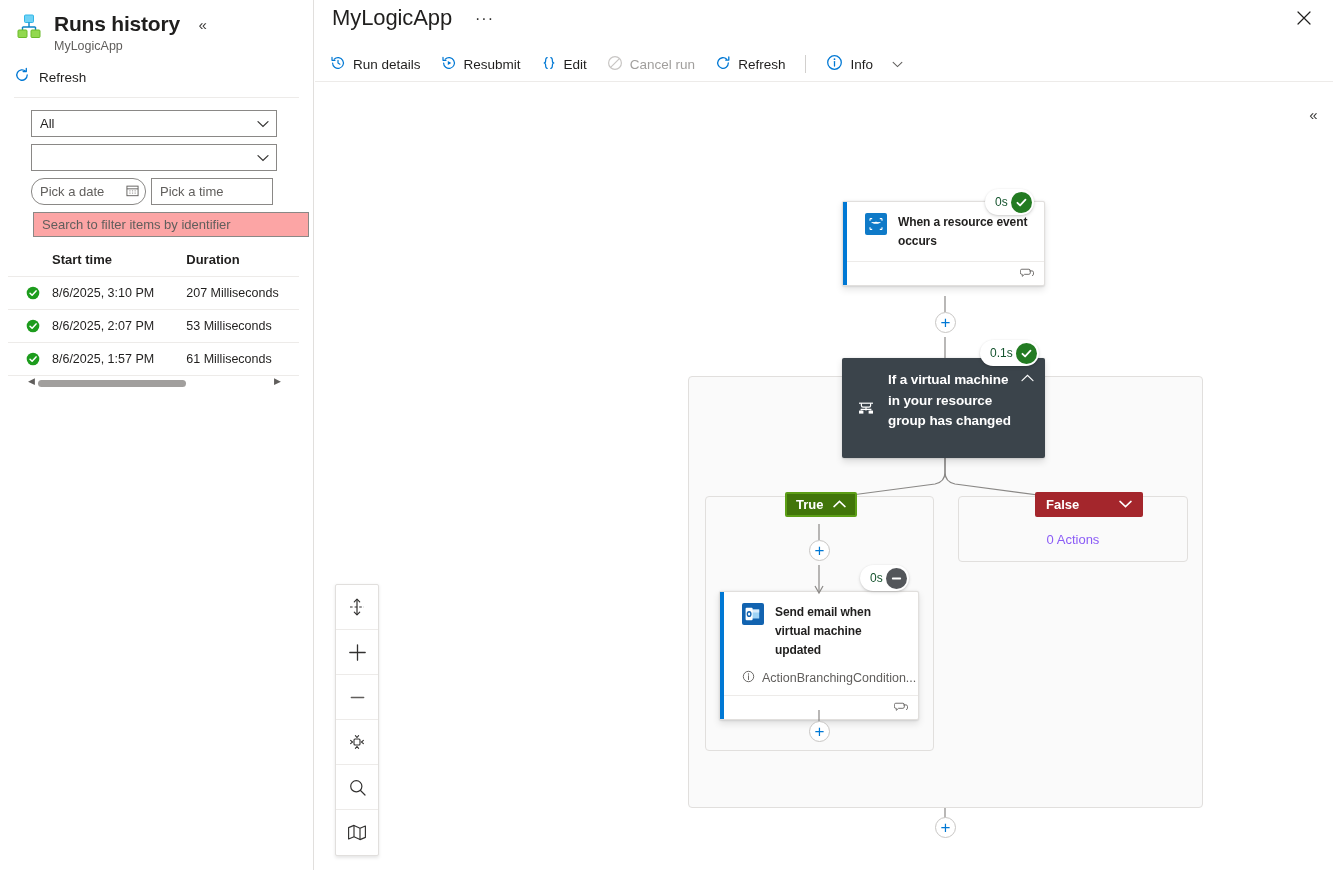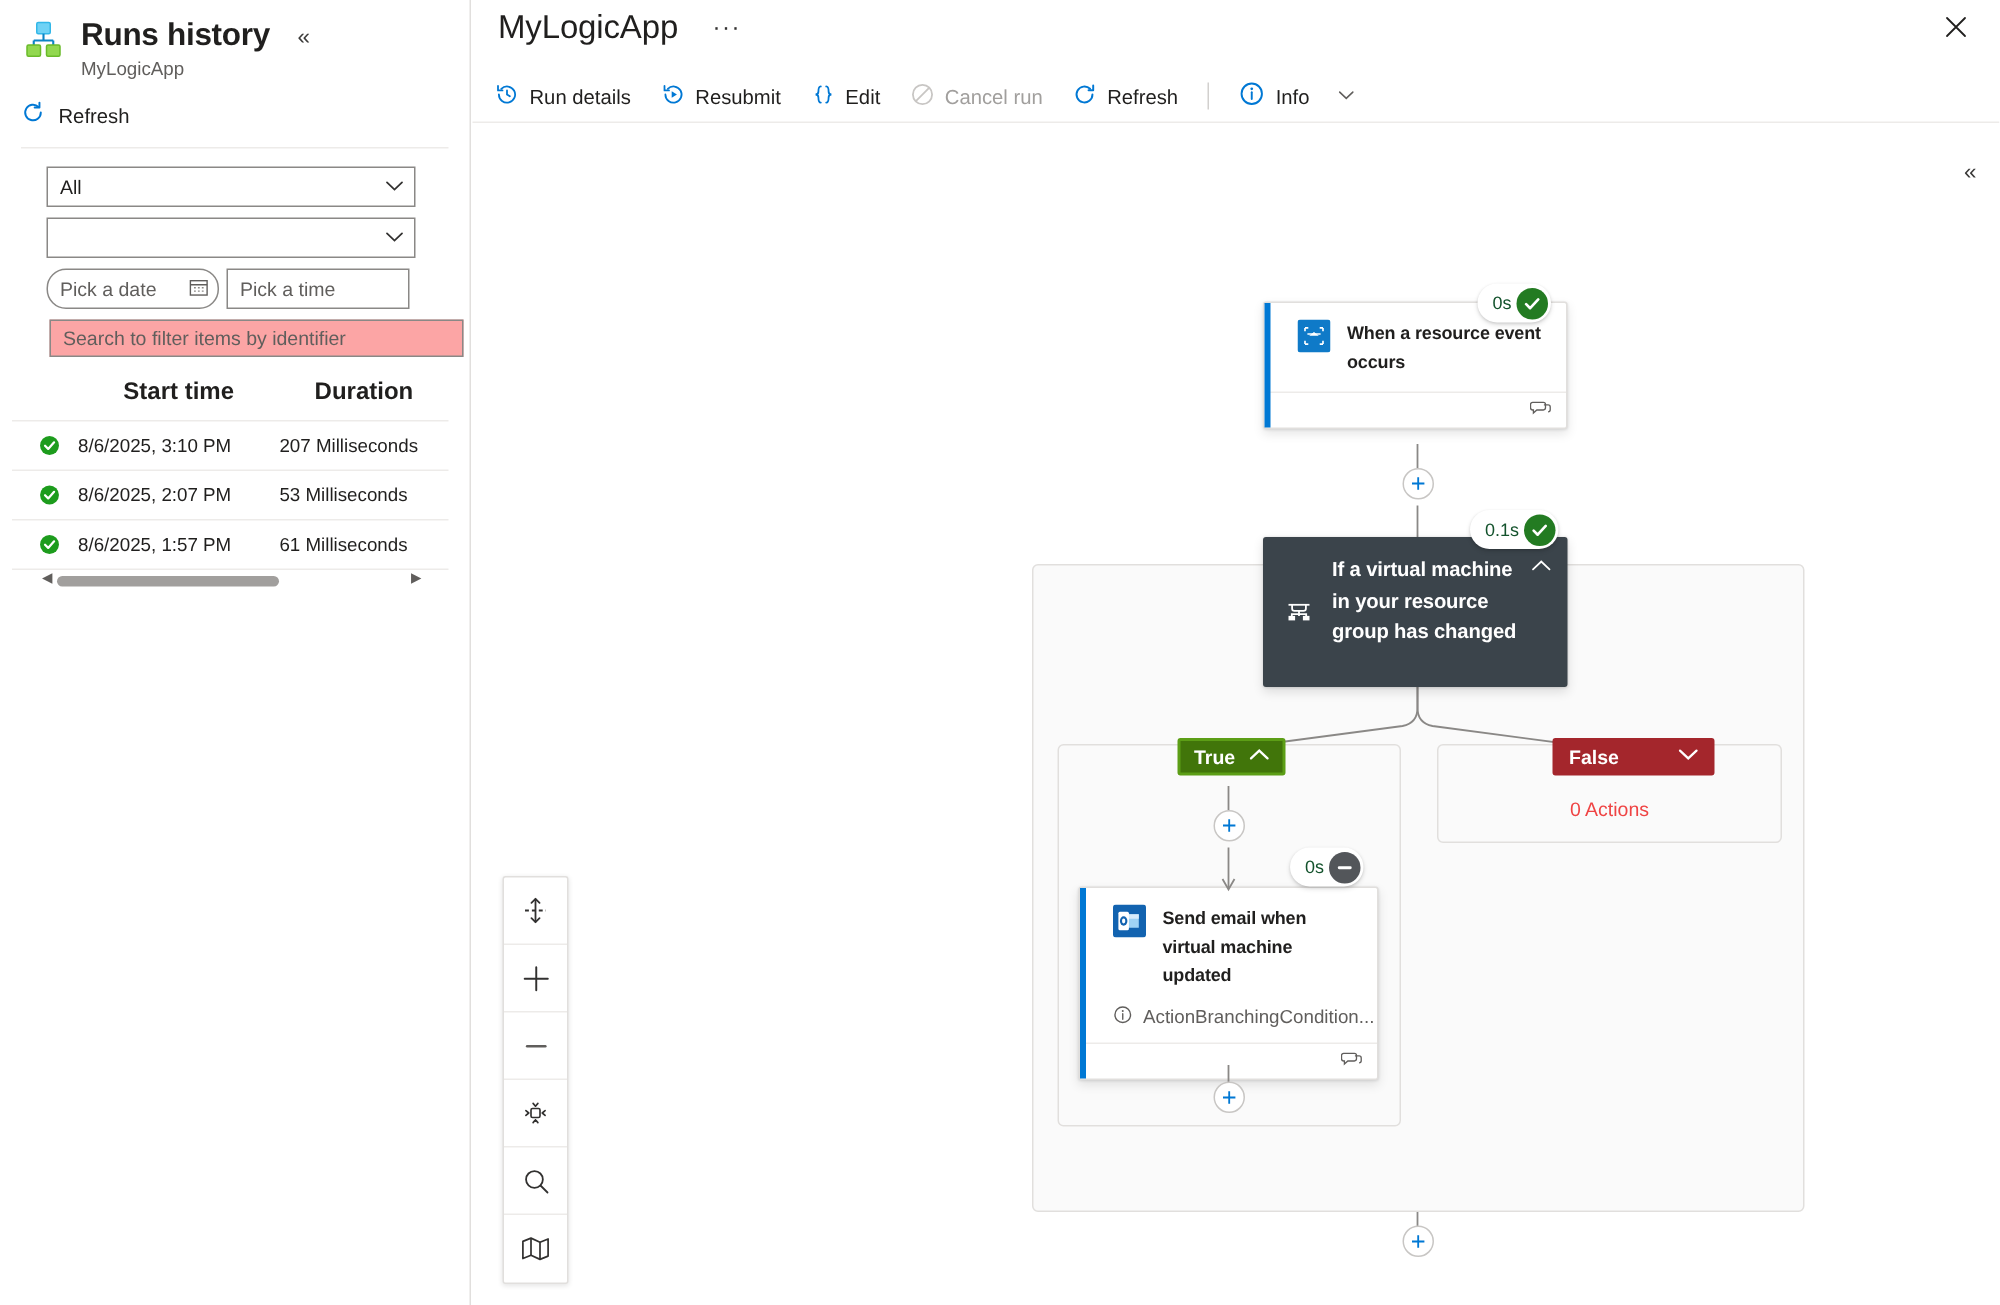--- a/index.html
+++ b/index.html
@@ -80,21 +80,21 @@
     display: flex; align-items: center;
     padding: 0 8px; font-size: 13px; color: #605e5c;
     margin-left: 2px; margin-top: 2px;
     cursor: text;
   }
 
   
   .runs { margin-top: 15px; padding: 0 14px 0 8px; }
   .runs table { width: 100%; border-collapse: collapse; }
   .runs th {
-    text-align: center; font-size: 16px; font-weight: 600;
+    text-align: left; font-size: 13px; font-weight: 600;
     color: #201f1e; padding: 0 0 9px 0;
   }
   .th-start { padding-left: 44px !important; }
   .runs td {
     font-size: 12.5px; color: #201f1e;
     padding: 9px 0; border-top: 1px solid #edebe9;
     vertical-align: middle; white-space: nowrap;
   }
   .td-start { padding-left: 44px !important; position: relative; }
   .row-status {
@@ -252,21 +252,21 @@
   .branch-label {
     position: absolute; z-index: 7;
     display: flex; align-items: center; gap: 10px;
     height: 25px; padding: 0 9px; border-radius: 2px;
     font-size: 13px; font-weight: 700; color: #fff; cursor: pointer;
   }
   .bl-true { background: #41750a; border: 2px solid #5c9e16; }
   .bl-false { background: #a4262c; border: 2px solid #a4262c; gap: 40px; }
   .branch-label .bchev { font-size: 10px; font-weight: 400; }
   .zero-actions {
-    position: absolute; font-size: 13px; color: #ef4444;
+    position: absolute; font-size: 13px; color: #8b5cf6;
     text-align: center;
   }
 
   .plus {
     position: absolute; width: 21px; height: 21px; border-radius: 50%;
     background: #fff; border: 1px solid #c8c6c4;
     display: flex; align-items: center; justify-content: center;
     color: #0078d4; font-size: 17px; line-height: 1; cursor: pointer;
     z-index: 6; font-weight: 300;
   }

